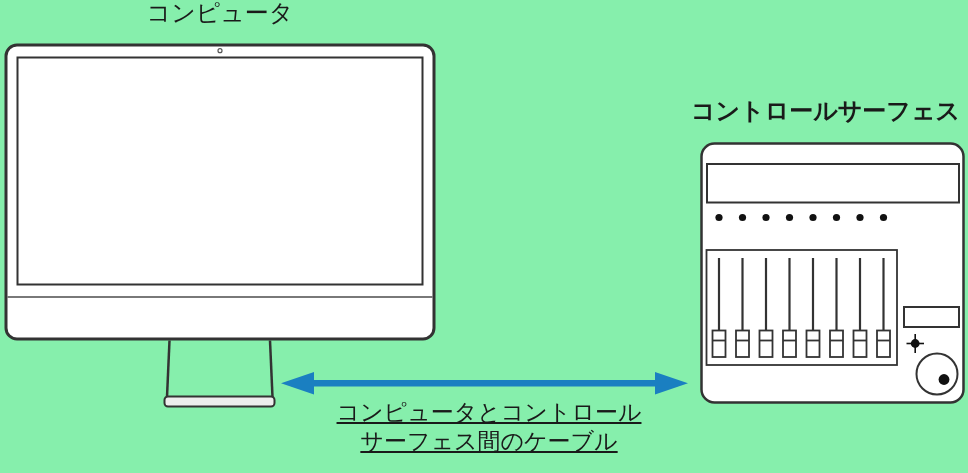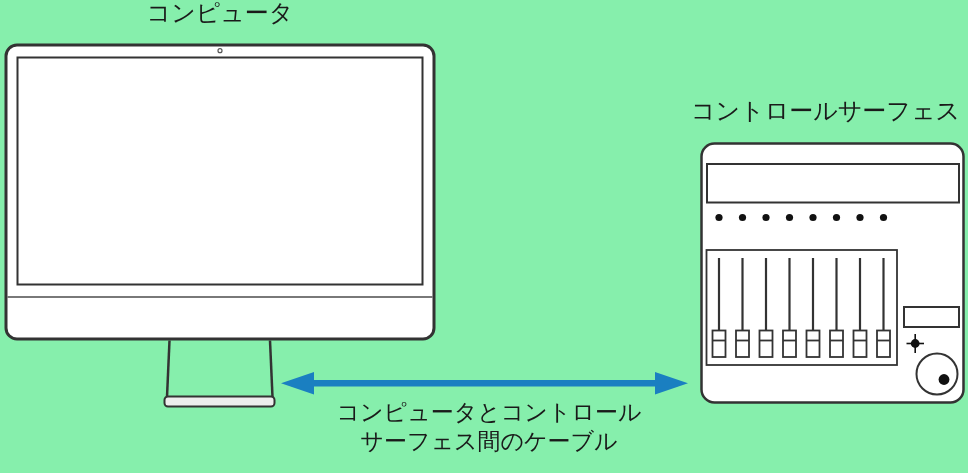--- a/index.html
+++ b/index.html
@@ -22,22 +22,22 @@
   }
   .label {
     position: absolute;
     color: #1a1a1a;
     text-align: center;
     font-size: 24px;
     line-height: 30px;
     white-space: nowrap;
   }
   .computer-label { left: 0px;   top: -2px;  width: 440px; }
-  .surface-label  { left: 685px; top: 96px;  width: 281px; }
-  .cable-label    { left: 304px; top: 398px; width: 370px; font-size: 23px; line-height: 29px; }
+  .surface-label  { left: 685px; top: 96px;  width: 281px; font-weight: bold; }
+  .cable-label    { left: 304px; top: 398px; width: 370px; font-size: 23px; line-height: 29px; text-decoration: underline; }
 
   
   .ln        { stroke: #333333; fill: none; }
   .body-ln   { stroke-width: 3; }
   .screen-ln { stroke-width: 2; }
   .thin-ln   { stroke-width: 1.4; stroke: #4d4d4d; }
   .dev-ln    { stroke-width: 2.5; }
   .box-ln    { stroke-width: 1.8; }
   .track-ln  { stroke-width: 2.2; }
   .white-fill{ fill: #ffffff; }

